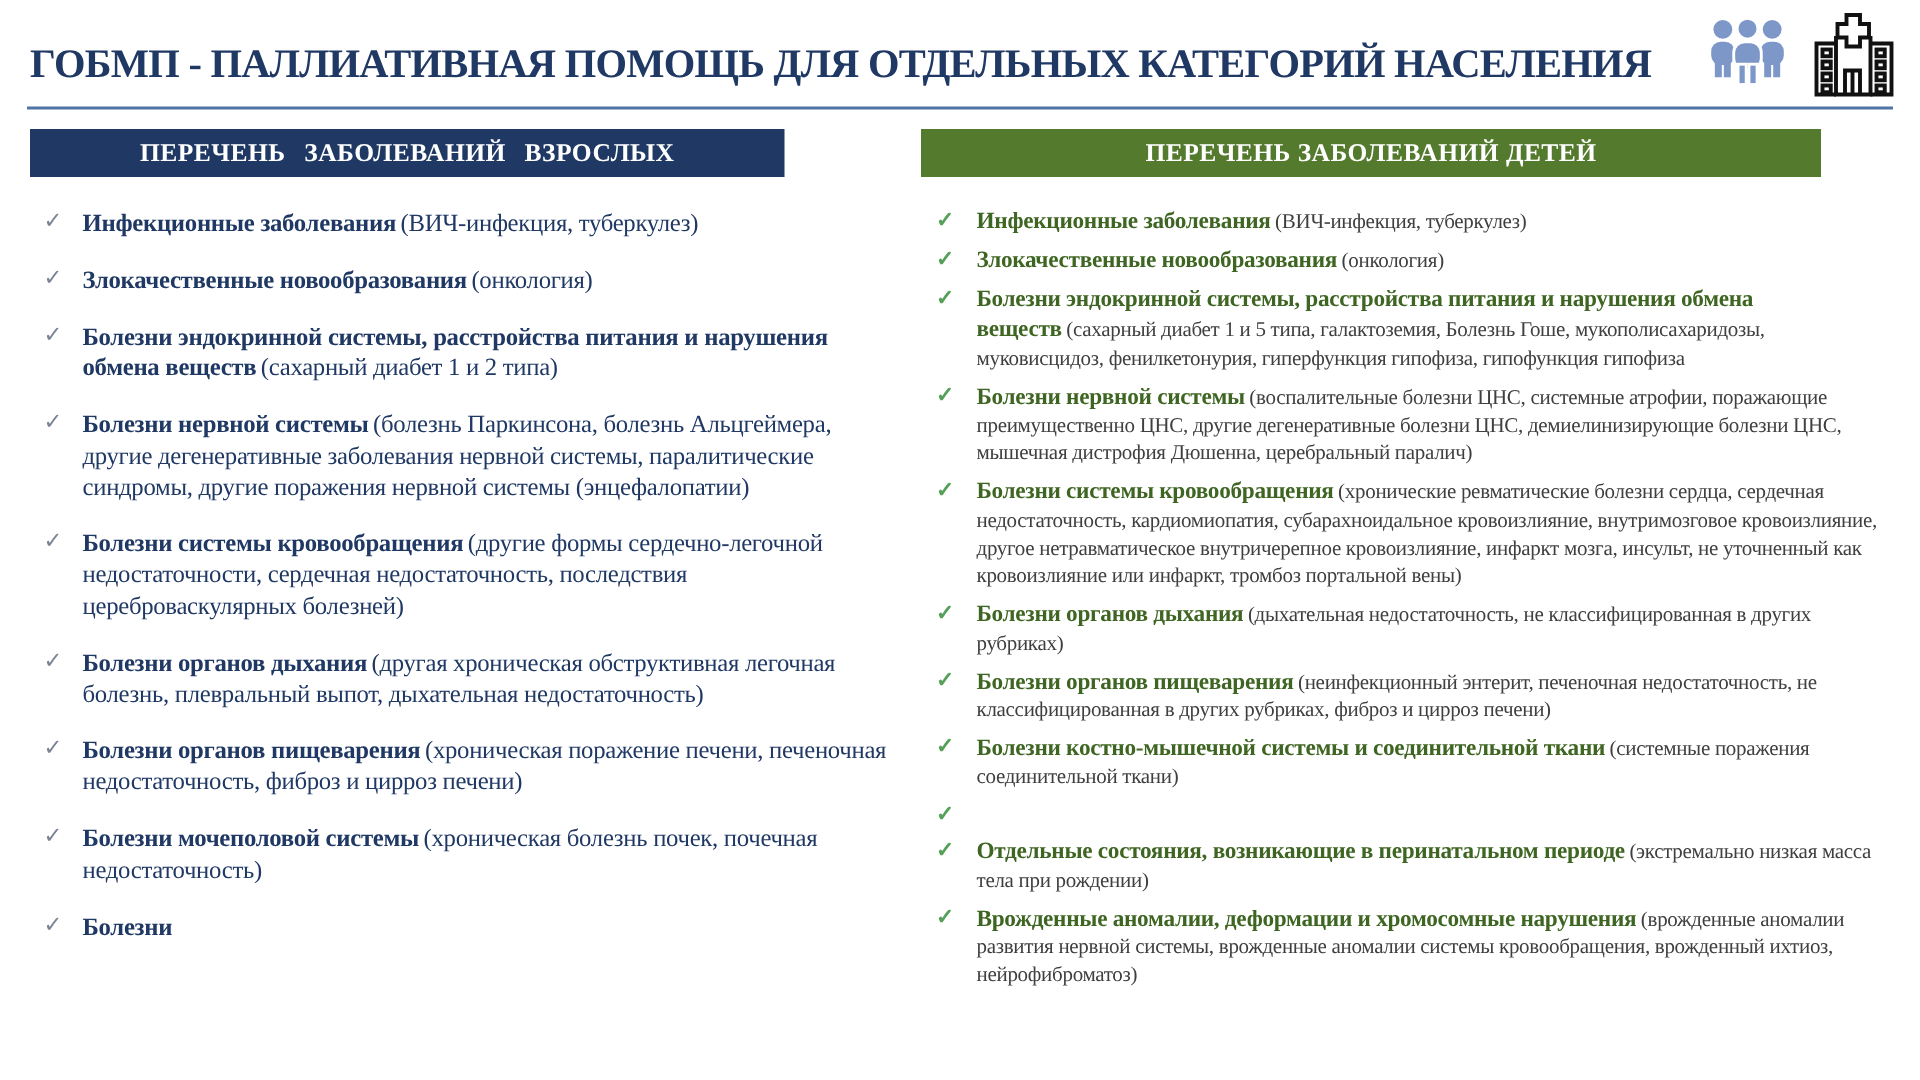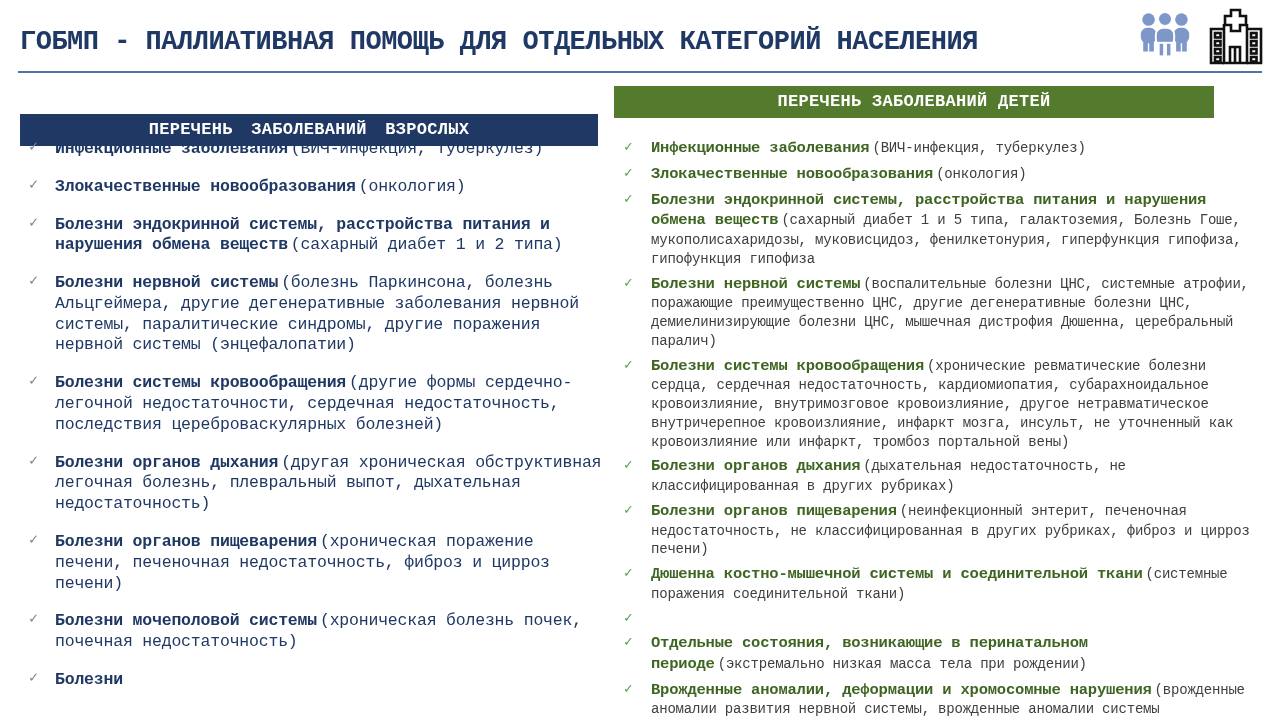--- a/index.html
+++ b/index.html
@@ -1,31 +1,31 @@
 <!DOCTYPE html>
 <html lang="ru" style="--navy: #1F3864; --green-bar: #547A2D; --green-text: #3E6522; --check-green: #56A05A; --check-gray: #7b8494; --text-gray: #3f3f3f; --divider: #4e75a5; --people-icon-fill: #7D97C9; --hospital-icon-stroke: #111111;"><head>
 <meta charset="utf-8">
 <style>
   html,body{margin:0;padding:0;background:#fff;}
   .slide{
     position:relative;width:1280px;height:720px;overflow:hidden;background:#fff;
-    font-family:Liberation Mono, monospace;
+    font-family:Liberation Serif, serif;
   }
   .page-title{
     position:absolute;left:20px;top:27px;margin:0;
     font-size:27px;font-weight:bold;letter-spacing:-0.5px;
     color:var(--navy,#1F3864);white-space:nowrap;
   }
   .icons{position:absolute;top:7px;right:14px;display:flex;gap:10px;align-items:flex-start;}
   .title-rule{position:absolute;left:18px;top:71px;width:1244px;height:2px;background:var(--divider,#4e75a5);}
   .col-header{
     position:absolute;top:86px;height:32px;line-height:32px;text-align:center;
     color:#fff;font-weight:bold;font-size:17px;letter-spacing:0.3px;
   }
-  .col-header.adults{left:20px;width:578px;background:var(--navy,#1F3864);word-spacing:8px;margin-top:28px;}
+  .col-header.adults{left:20px;width:503px;background:var(--navy,#1F3864);word-spacing:8px;}
   .col-header.children{left:614px;width:600px;background:var(--green-bar,#547A2D);}
   .list{position:absolute;}
   .item{display:flex;align-items:flex-start;}
   .check{box-sizing:border-box;font-weight:normal;}
   .adults-list{left:20px;top:139px;width:582px;}
   .adults-list .item{margin-bottom:17px;font-size:16.5px;line-height:1.26;letter-spacing:-0.2px;color:var(--navy,#1F3864);}
   .adults-list .check{flex:0 0 35px;padding-left:9px;color:var(--check-gray,#7b8494);font-size:15px;}
   .adults-list .t{font-weight:bold;}
   .children-list{left:614px;top:138px;width:650px;}
   .children-list .item{margin-bottom:5px;font-size:14px;line-height:1.34;letter-spacing:-0.2px;color:var(--text-gray,#3f3f3f);}
@@ -174,21 +174,21 @@
     <span class="text"><b class="t">Болезни органов дыхания</b><span class="d">(дыхательная недостаточность, не классифицированная в других рубриках)</span></span>
   </div>
 
   <div class="item">
     <span class="check">✓</span>
     <span class="text"><b class="t">Болезни органов пищеварения</b><span class="d">(неинфекционный энтерит, печеночная недостаточность, не классифицированная в других рубриках, фиброз и цирроз печени)</span></span>
   </div>
 
   <div class="item">
     <span class="check">✓</span>
-    <span class="text"><b class="t">Дюшенна костно-мышечной системы и соединительной ткани</b><span class="d">(системные поражения соединительной ткани)</span></span>
+    <span class="text"><b class="t">Болезни костно-мышечной системы и соединительной ткани</b><span class="d">(системные поражения соединительной ткани)</span></span>
   </div>
 
   <div class="item">
     <span class="check">✓</span>
   </div>
 
   <div class="item">
     <span class="check">✓</span>
     <span class="text"><b class="t">Отдельные состояния, возникающие в перинатальном периоде</b><span class="d">(экстремально низкая масса тела при рождении)</span></span>
   </div>

